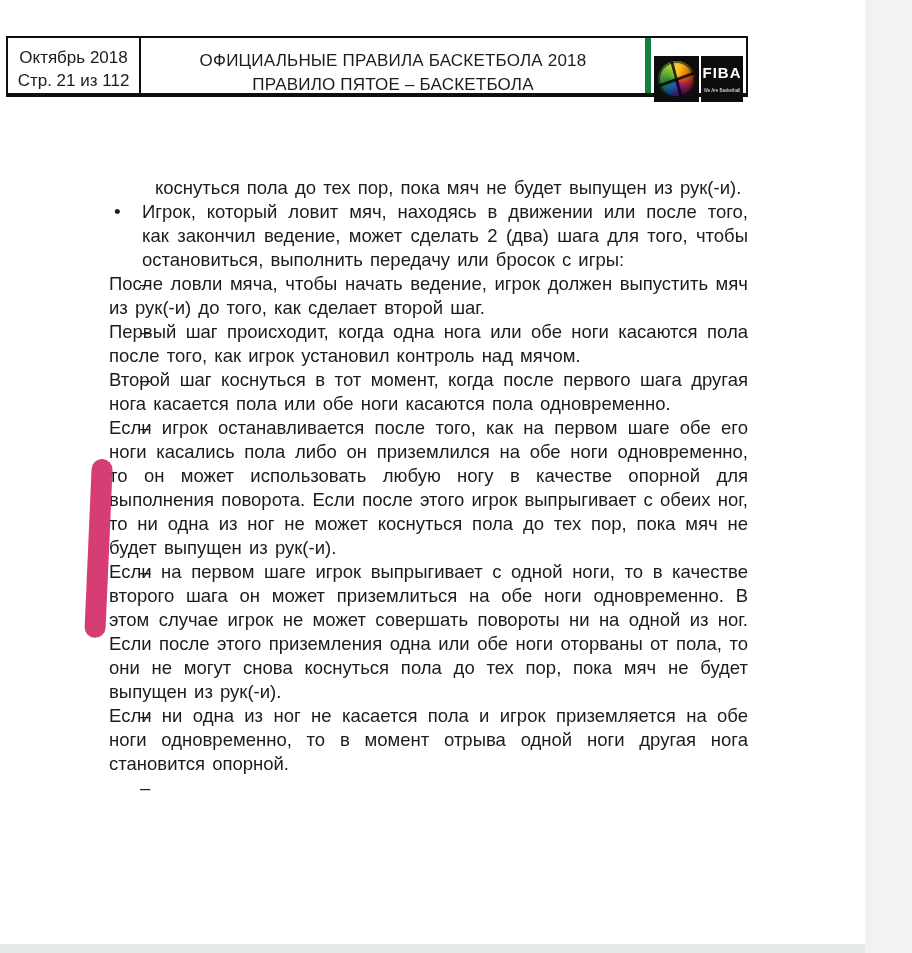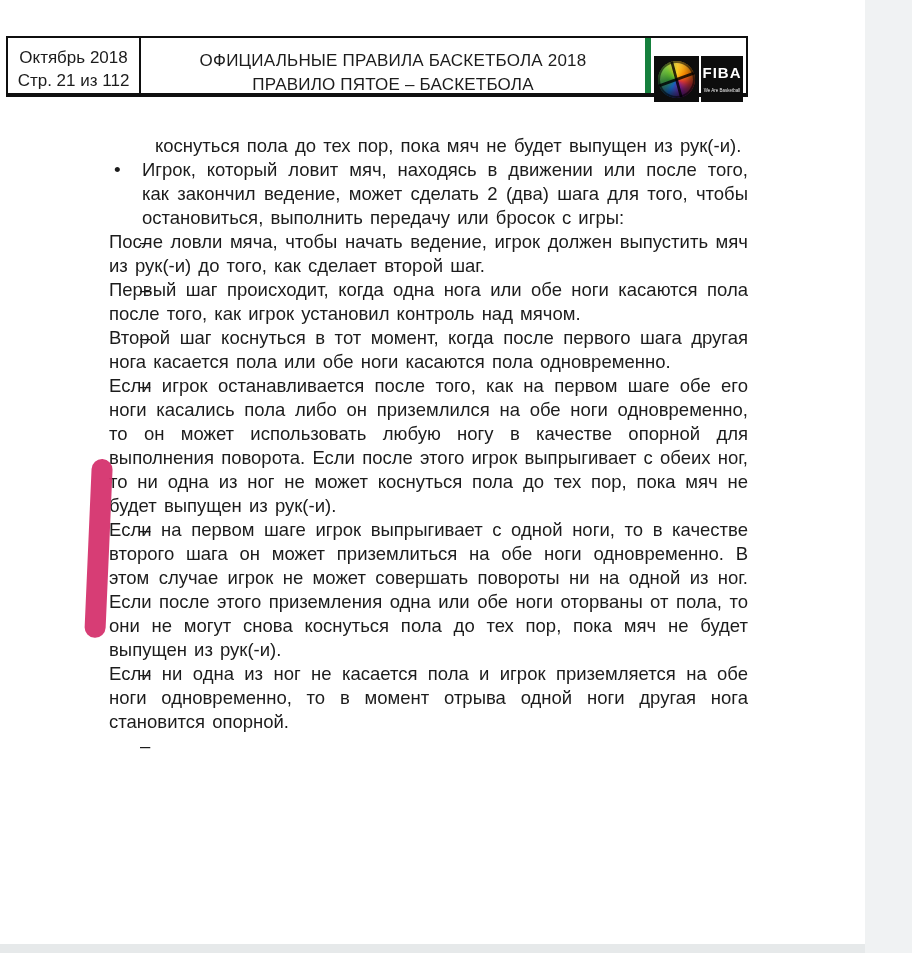--- a/index.html
+++ b/index.html
@@ -76,21 +76,21 @@
     font-size:4.5px;margin-top:7px;white-space:nowrap;color:#e8e8e8;
   }
   
   .content{
     position:absolute;left:0;top:134px;width:912px;z-index:2;
   }
   .item{position:relative;font-size:18.5px;line-height:24px;}
   .item .tx{
     text-align:justify;word-spacing:2px;margin-right:164px;
   }
-  .item.cont .tx{margin-left:155px;}
+  .item.cont .tx{margin-left:155px;margin-top:42px;}
   .item.bullet .tx{margin-left:142px;}
   .item.dash .tx{margin-left:109px;}
   .item .mk{position:absolute;top:0;}
   .item.bullet .mk{left:114px;font-size:19px;}
   .item.dash .mk{left:140px;}
   
   .hl-stroke{
     position:absolute;left:92px;top:459px;width:21px;height:179px;
     border-radius:11px;background:#d5336e;
     transform:rotate(2.5deg);transform-origin:50% 0;

